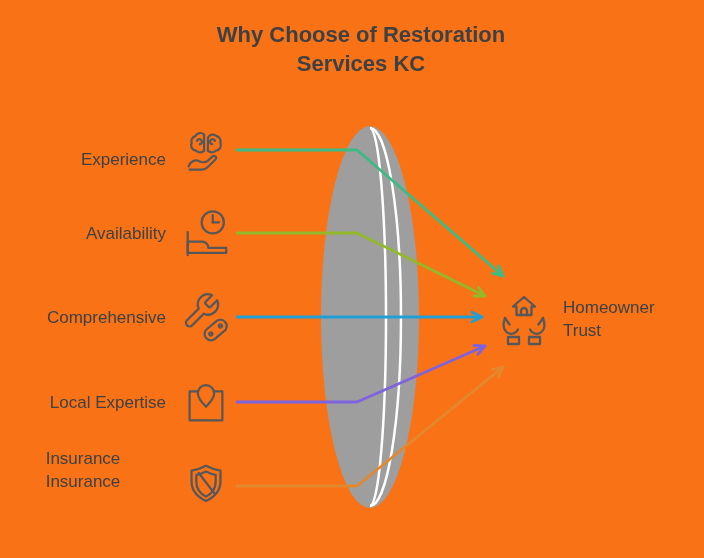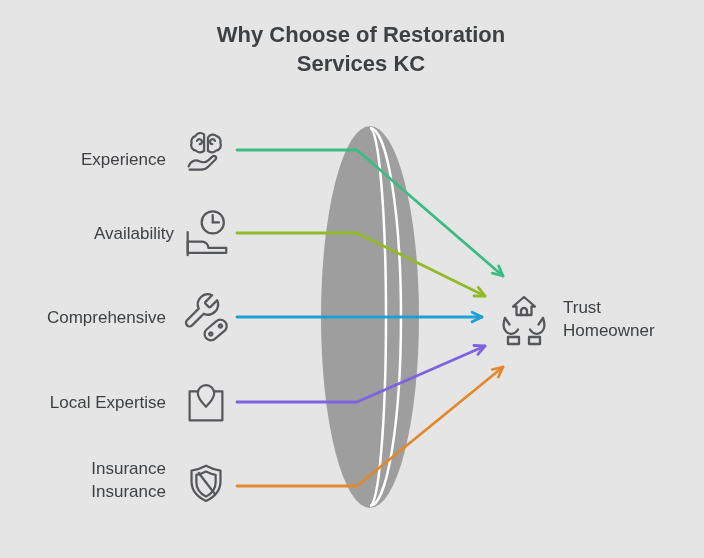--- a/index.html
+++ b/index.html
@@ -1,17 +1,17 @@
 <!DOCTYPE html>
 <html><head>
 <meta charset="utf-8">
 <style>
   html,body{margin:0;padding:0;background:#ffffff;}
   .canvas{
-    position:relative;width:704px;height:558px;background:#e5e5e5;overflow:hidden;
+    position:relative;width:704px;height:558px;background:#f97316;overflow:hidden;
     font-family:"Liberation Sans","DejaVu Sans",sans-serif;color:#3e4144;
   }
   .title{
     position:absolute;top:20px;left:18px;width:686px;text-align:center;
     font-size:22px;font-weight:bold;line-height:29px;color:#3e4144;
   }
   .title span{display:block;}
   .scene{position:absolute;top:0;left:0;}
   .row-label{
     position:absolute;left:0;width:166px;text-align:right;
@@ -74,21 +74,21 @@
   <div class="icon-box" style="top:150px;">
     <svg class="icon" viewBox="0 0 56 56" fill="none" stroke-width="2.3" stroke-linecap="round" stroke-linejoin="round" stroke="#55575a">
       <path d="M26 29 c-2.5 2 -6.5 1.8 -8.3 -0.4 a5.5 5.5 0 0 1 -4.6 -8 a5.5 5.5 0 0 1 3.9 -7 a5.6 5.6 0 0 1 9 -1.6 z"></path>
       <path d="M30 29 c2.5 2 6.5 1.8 8.3 -0.4 a5.5 5.5 0 0 0 4.6 -8 a5.5 5.5 0 0 0 -3.9 -7 a5.6 5.6 0 0 0 -9 1.6 z"></path>
       <path d="M21.5 22 a2.6 2.6 0 1 0 -2.8 -3.4"></path>
       <path d="M34.5 22 a2.6 2.6 0 1 1 2.8 -3.4"></path>
       <path d="M10 45 c2 -6 7 -7.2 11 -5.4 c3.2 1.4 6.8 1.4 9 -0.6 l4.6 -4.2 c2.2 -2 5.2 0.6 3.2 3 l-7.6 7.6 c-2 2 -4.6 3 -7.4 3 h-11.8"></path>
     </svg>
   </div>
 
-  <div class="row-label" style="top:233px;padding-left:8px;">
+  <div class="row-label" style="top:233px;">
     <span>Availability</span>
     <span></span>
   </div>
   <div class="icon-box" style="top:233px;">
     <svg class="icon" viewBox="0 0 56 56" fill="none" stroke-width="2.3" stroke-linecap="round" stroke-linejoin="round" stroke="#55575a">
       <circle cx="35" cy="17" r="11.5"></circle>
       <path d="M35 17 V9.5"></path>
       <path d="M35 17 h6.5"></path>
       <path d="M9 27 V51"></path>
       <path d="M9 37 h15 a6.5 6.5 0 0 1 6.5 6.5 h18.5 v5 H9 z"></path>
@@ -113,21 +113,21 @@
     <span>Local Expertise</span>
     <span></span>
   </div>
   <div class="icon-box" style="top:402px;">
     <svg class="icon" viewBox="0 0 56 56" fill="none" stroke-width="2.3" stroke-linecap="round" stroke-linejoin="round" stroke="#55575a">
       <path d="M20 17 h-9 v30 h34 v-30 h-9"></path>
       <path d="M28 33 c-5.5 -5.6 -8.5 -9.5 -8.5 -14 a8.5 8.5 0 0 1 17 0 c0 4.5 -3 8.4 -8.5 14 z"></path>
     </svg>
   </div>
 
-  <div class="row-label" style="top:480px;">
+  <div class="row-label" style="top:470px;text-align:center;">
     <span>Insurance</span>
     <span>Insurance</span>
   </div>
   <div class="icon-box" style="top:486px;">
     <svg class="icon" viewBox="0 0 56 56" fill="none" stroke-width="2.3" stroke-linecap="round" stroke-linejoin="round" stroke="#55575a">
       <path d="M28 7 c5 2.8 10 4.2 15 5 v11 c0 10.5 -6.5 16.5 -15 20.5 c-8.5 -4 -15 -10 -15 -20.5 V12 c5 -0.8 10 -2.2 15 -5 z"></path>
       <path d="M28 13 c3.5 1.8 6.8 2.9 10 3.5 v7.5 c0 7.5 -4.5 12 -10 15 c-5.5 -3 -10 -7.5 -10 -15 v-7.5 c3.2 -0.6 6.5 -1.7 10 -3.5 z"></path>
       <path d="M20.5 14.5 L37 36"></path>
     </svg>
   </div>
@@ -138,17 +138,17 @@
       <path d="M25 24 v-4 a3 3 0 0 1 6 0 v4"></path>
       <path d="M9 27 c-2 5.5 -2 10.5 1 13.5 c3 3 7.5 3 10 0.5 l2 -2.5"></path>
       <path d="M9 27 l4.5 6.5"></path>
       <rect x="12" y="46" width="11" height="7"></rect>
       <path d="M47 27 c2 5.5 2 10.5 -1 13.5 c-3 3 -7.5 3 -10 0.5 l-2 -2.5"></path>
       <path d="M47 27 l-4.5 6.5"></path>
       <rect x="33" y="46" width="11" height="7"></rect>
     </svg>
   </div>
   <div class="right-label">
+    <span>Homeowner</span>
     <span>Trust</span>
-    <span>Homeowner</span>
   </div>
 
 </div>
 
 </body></html>

